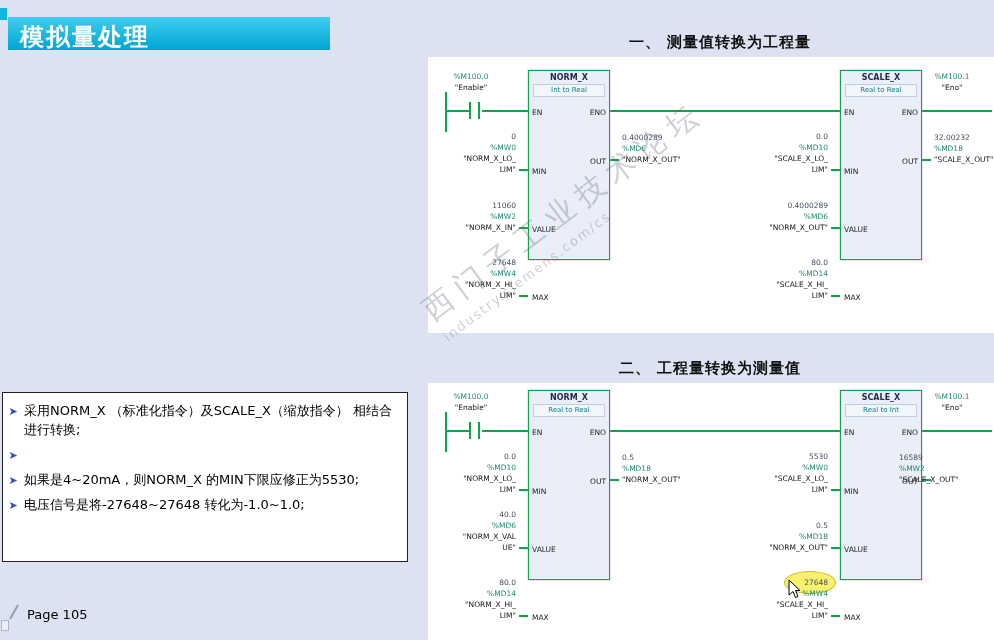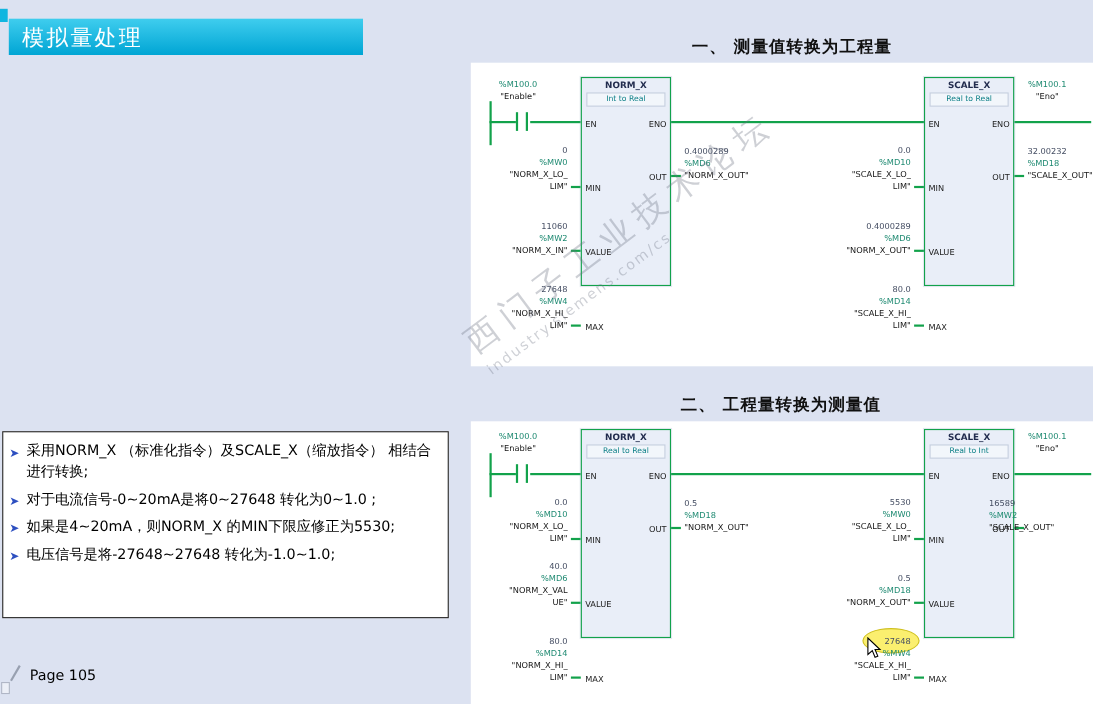--- a/index.html
+++ b/index.html
@@ -1,21 +1,21 @@
 <!DOCTYPE html>
 <html><head>
 <meta charset="utf-8">
 <style>
   *{margin:0;padding:0;box-sizing:border-box}
   html,body{width:994px;height:640px}
   body{font-family:"DejaVu Sans","Liberation Sans",sans-serif;background:#dce2f1;overflow:hidden}
   #stage{position:relative;width:994px;height:640px;background:#dce2f1;overflow:hidden}
   .panel{position:absolute;background:#ffffff;z-index:0}
   .titlebar{position:absolute;left:8px;top:17px;width:322px;height:33px;background:linear-gradient(180deg,#3fcdee,#00a5d4);z-index:3}
-  .titlebar span{display:block;padding:4px 4px 0 12px;font-size:20px;font-weight:normal;color:#ffffff;letter-spacing:2px}
+  .titlebar span{display:block;padding:4px 4px 0 12px;font-size:24px;font-weight:bold;color:#ffffff;letter-spacing:2px}
   .notch{position:absolute;left:0;top:8px;width:7px;height:12px;background:#10b6e0;z-index:3}
   .heading{position:absolute;font-size:15px;font-weight:bold;color:#101010;text-align:center;z-index:3;letter-spacing:1px}
   .net{position:absolute;left:0;top:0;width:0;height:0}
   .w{position:absolute;height:2px;background:#12a24b;z-index:2}
   .wv{position:absolute;width:2px;background:#12a24b;z-index:2}
   .cb{position:absolute;width:2px;height:17px;background:#12a24b;z-index:2}
   .lbl{position:absolute;text-align:center;font-size:7.5px;line-height:11px;z-index:2}
   .addr{color:#1f8a72}
   .tagname{color:#161616}
   .val{color:#454e63}
@@ -257,21 +257,20 @@
     </svg>
   </div>
 
   <div class="notes">
     <div class="note-row">
       <div class="note-mark">➤</div>
       <div class="note-text">采用NORM_X （标准化指令）及SCALE_X（缩放指令） 相结合进行转换;</div>
     </div>
     <div class="note-row">
       <div class="note-mark">➤</div>
-      <div class="note-text">对于电流信号-0~20mA是将0~27648 转化为0~1.0 ;</div>
     </div>
     <div class="note-row">
       <div class="note-mark">➤</div>
       <div class="note-text">如果是4~20mA，则NORM_X 的MIN下限应修正为5530;</div>
     </div>
     <div class="note-row">
       <div class="note-mark">➤</div>
       <div class="note-text">电压信号是将-27648~27648 转化为-1.0~1.0;</div>
     </div>
   </div>

